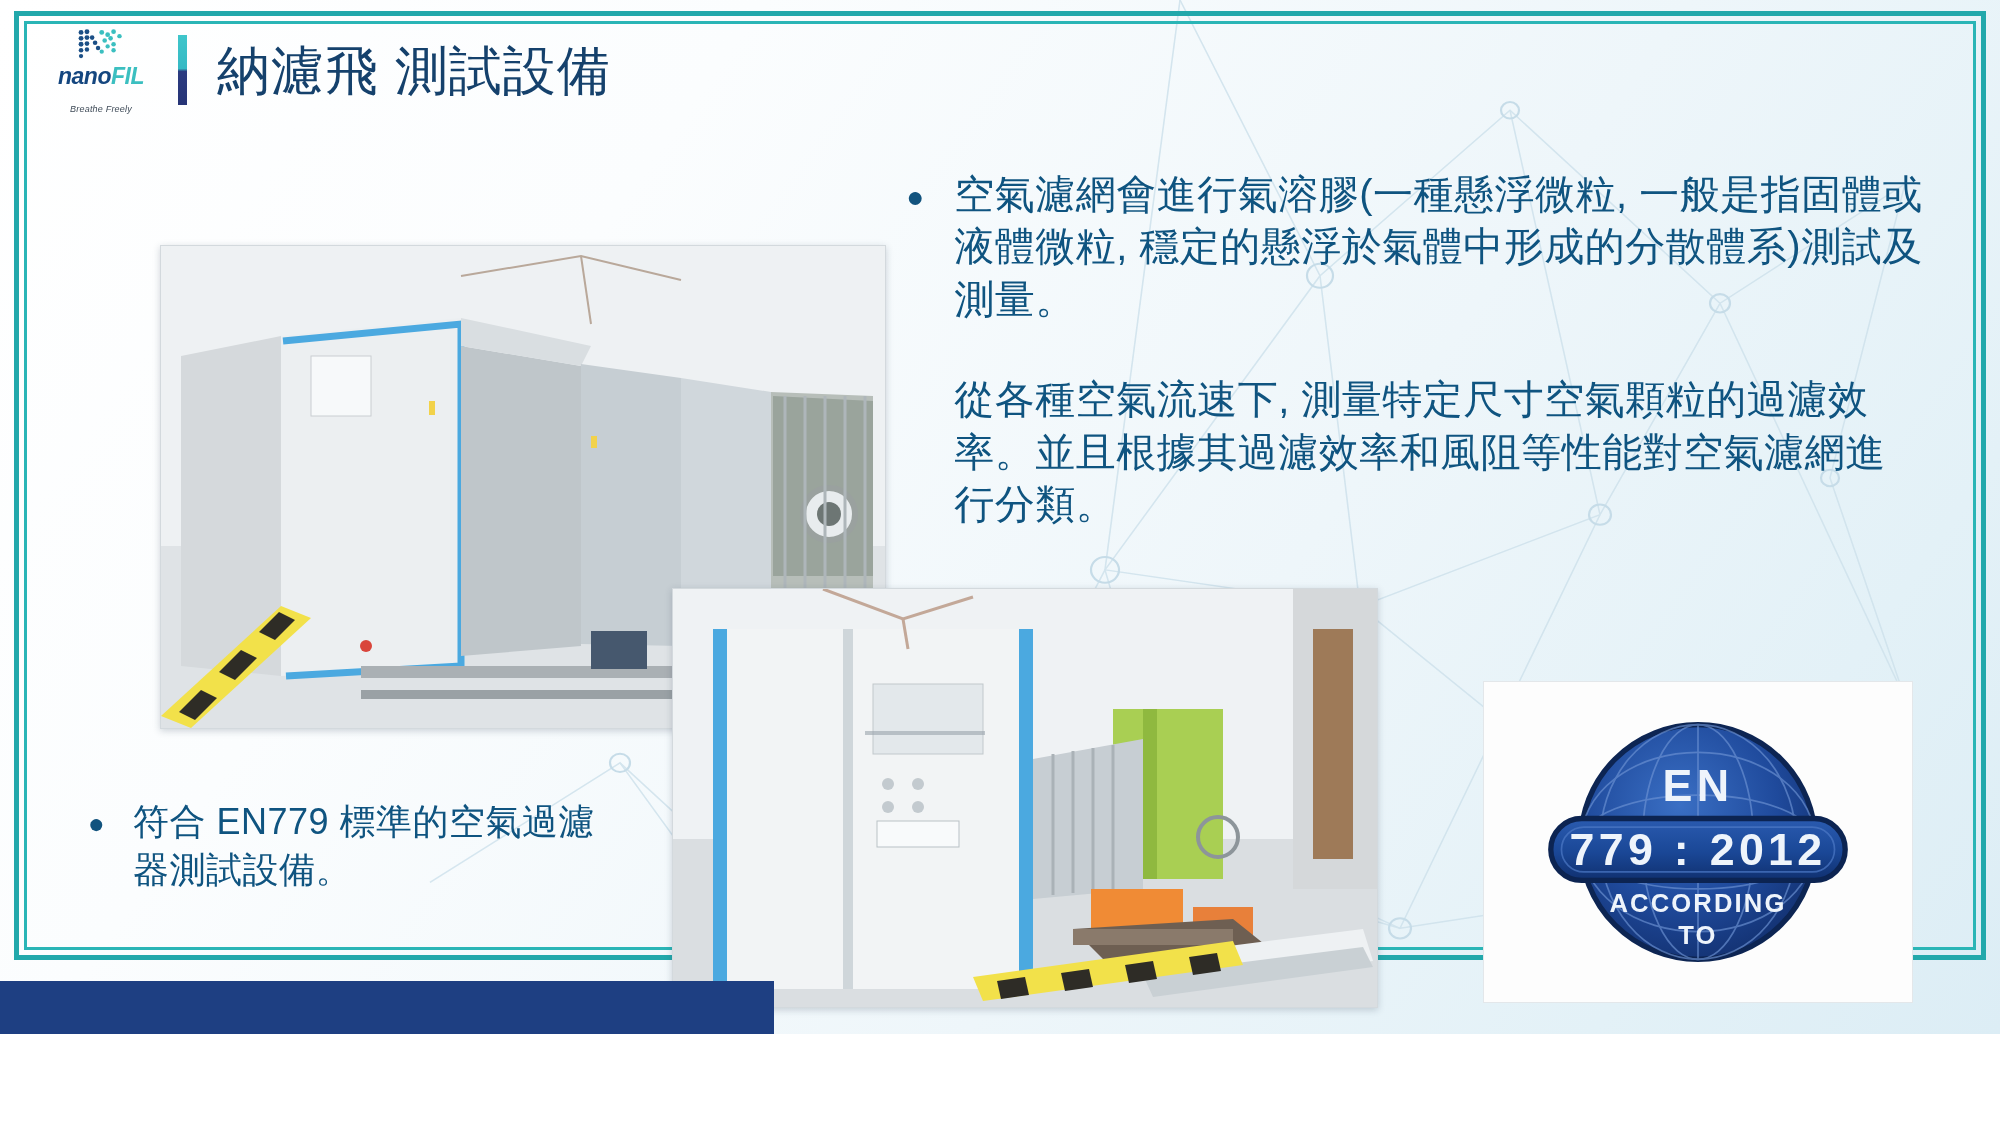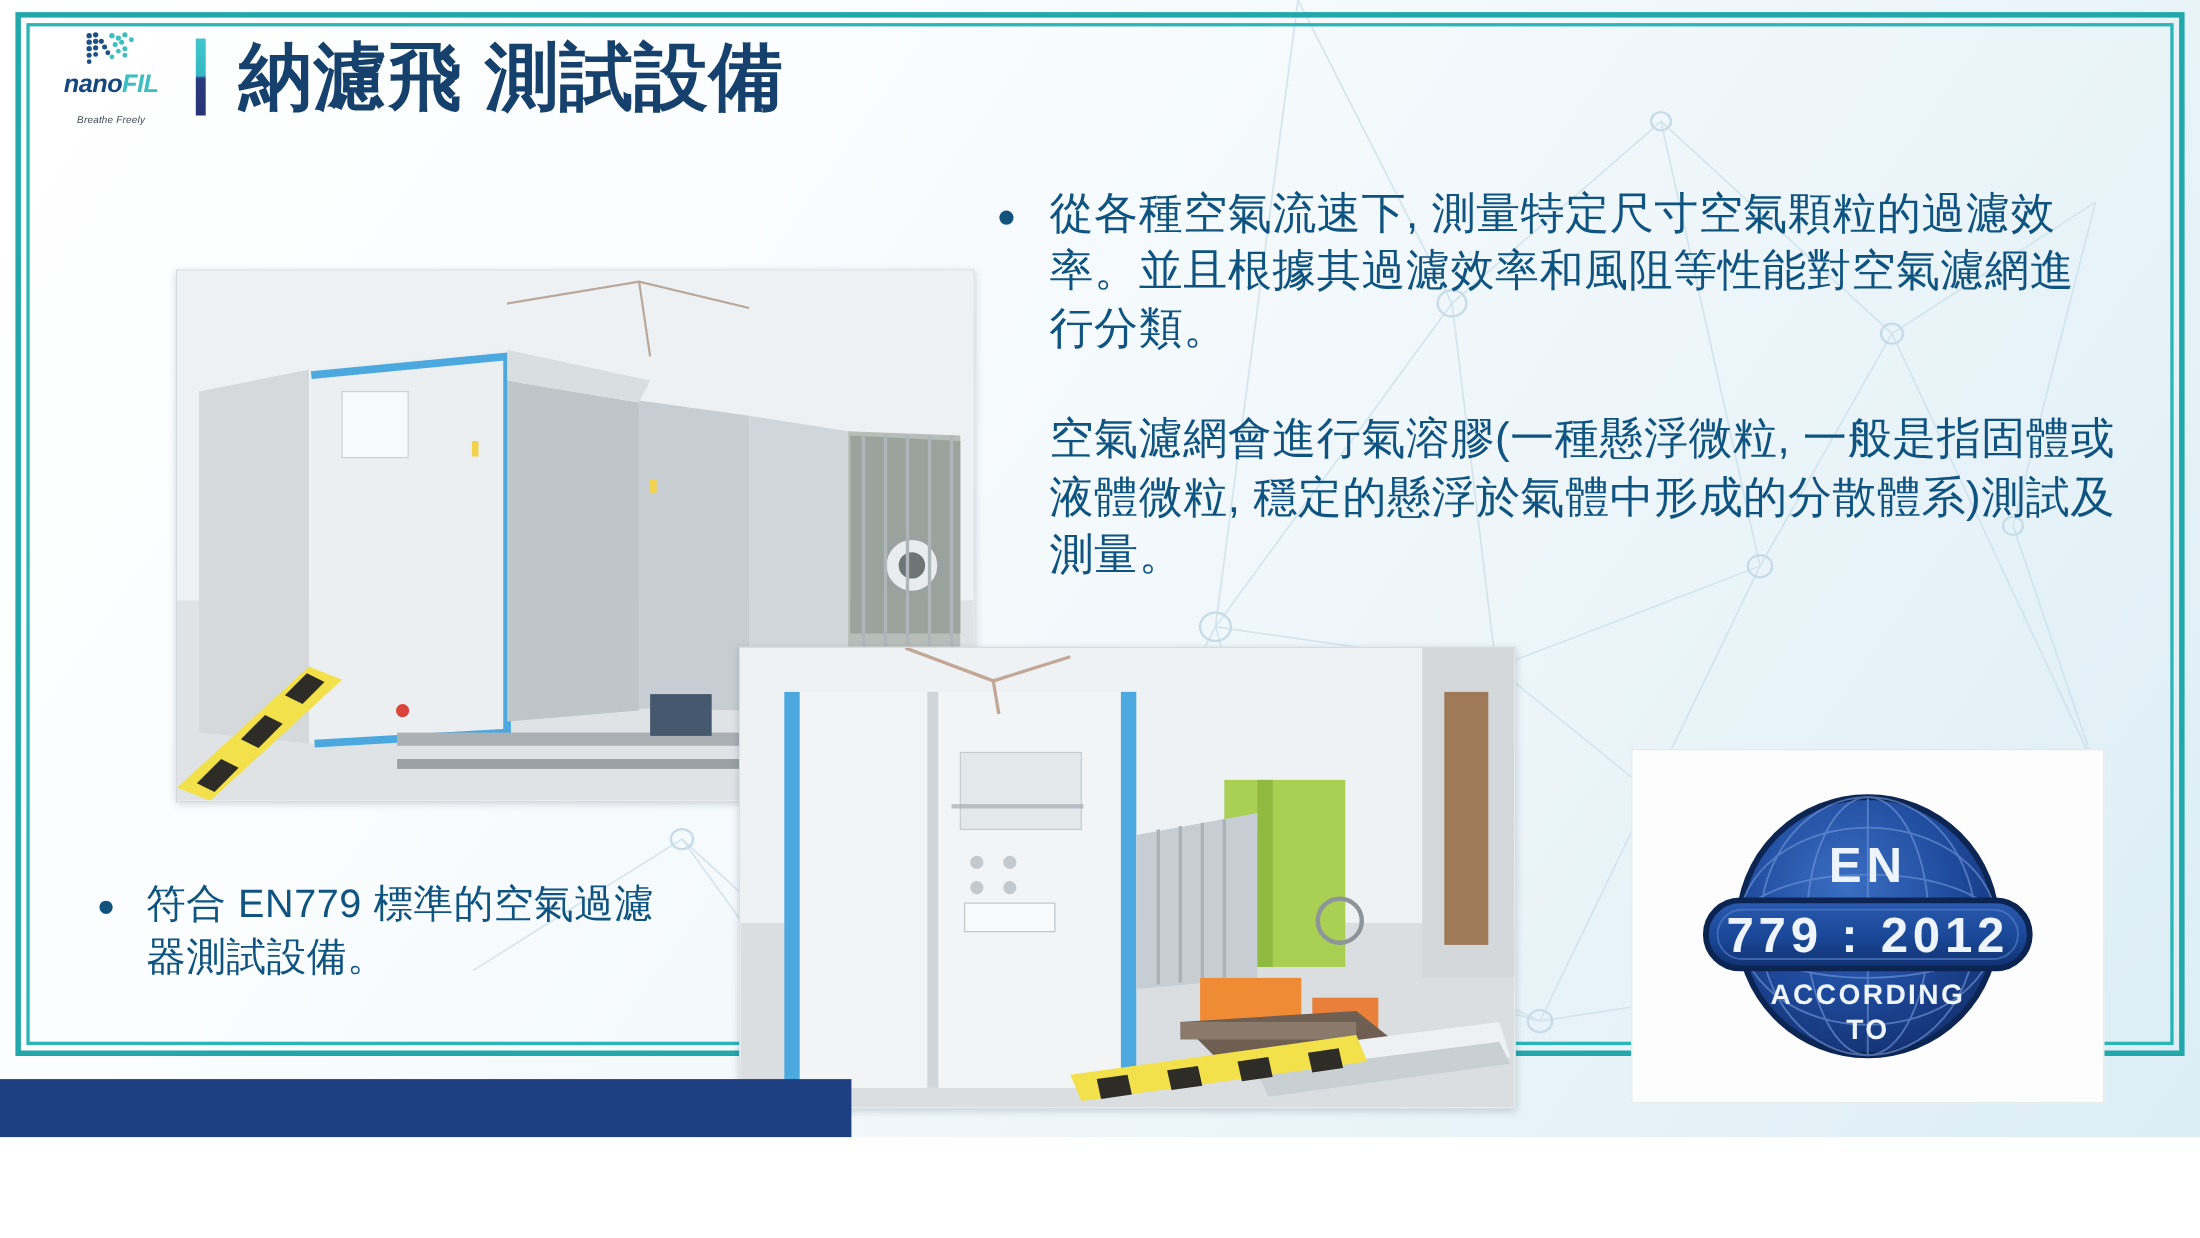--- a/index.html
+++ b/index.html
@@ -87,22 +87,22 @@
     white-space: nowrap;
   }
   .divider-bar {
     width: 9px;
     height: 70px;
     margin-left: 22px;
     margin-right: 30px;
     background: linear-gradient(180deg, #3fc6cb 0%, #35b9c4 48%, #2b3b80 52%, #263476 100%);
   }
   .slide-title {
-    font-size: 67px;
-    font-weight: bold;
+    font-size: 53px;
+    font-weight: normal;
     color: #15416c;
     letter-spacing: 1px;
     line-height: 1;
     white-space: nowrap;
   }
 
   
   .bullet-block {
     position: absolute;
     display: flex;
@@ -420,22 +420,22 @@
         <text class="badge-txt" x="150" y="172" text-anchor="middle" font-size="42" letter-spacing="4">779 : 2012</text>
         <text class="badge-txt" x="150" y="216" text-anchor="middle" font-size="24" letter-spacing="2">ACCORDING</text>
         <text class="badge-txt" x="150" y="246" text-anchor="middle" font-size="24" letter-spacing="2">TO</text>
       </svg>
     </div>
   </div>
 
   <div class="bullet-block" id="right-bullet">
     <span class="bullet-dot">●</span>
     <div class="bullet-body">
+      <div class="para">空氣濾網會進行氣溶膠(一種懸浮微粒, 一般是指固體或液體微粒, 穩定的懸浮於氣體中形成的分散體系)測試及測量。</div>
       <div class="para">從各種空氣流速下, 測量特定尺寸空氣顆粒的過濾效率。並且根據其過濾效率和風阻等性能對空氣濾網進行分類。</div>
-      <div class="para">空氣濾網會進行氣溶膠(一種懸浮微粒, 一般是指固體或液體微粒, 穩定的懸浮於氣體中形成的分散體系)測試及測量。</div>
     </div>
   </div>
 
   <div class="bullet-block" id="left-bullet">
     <span class="bullet-dot">●</span>
     <div class="bullet-body">
       <div class="para">符合 EN779 標準的空氣過濾器測試設備。</div>
     </div>
   </div>
 

